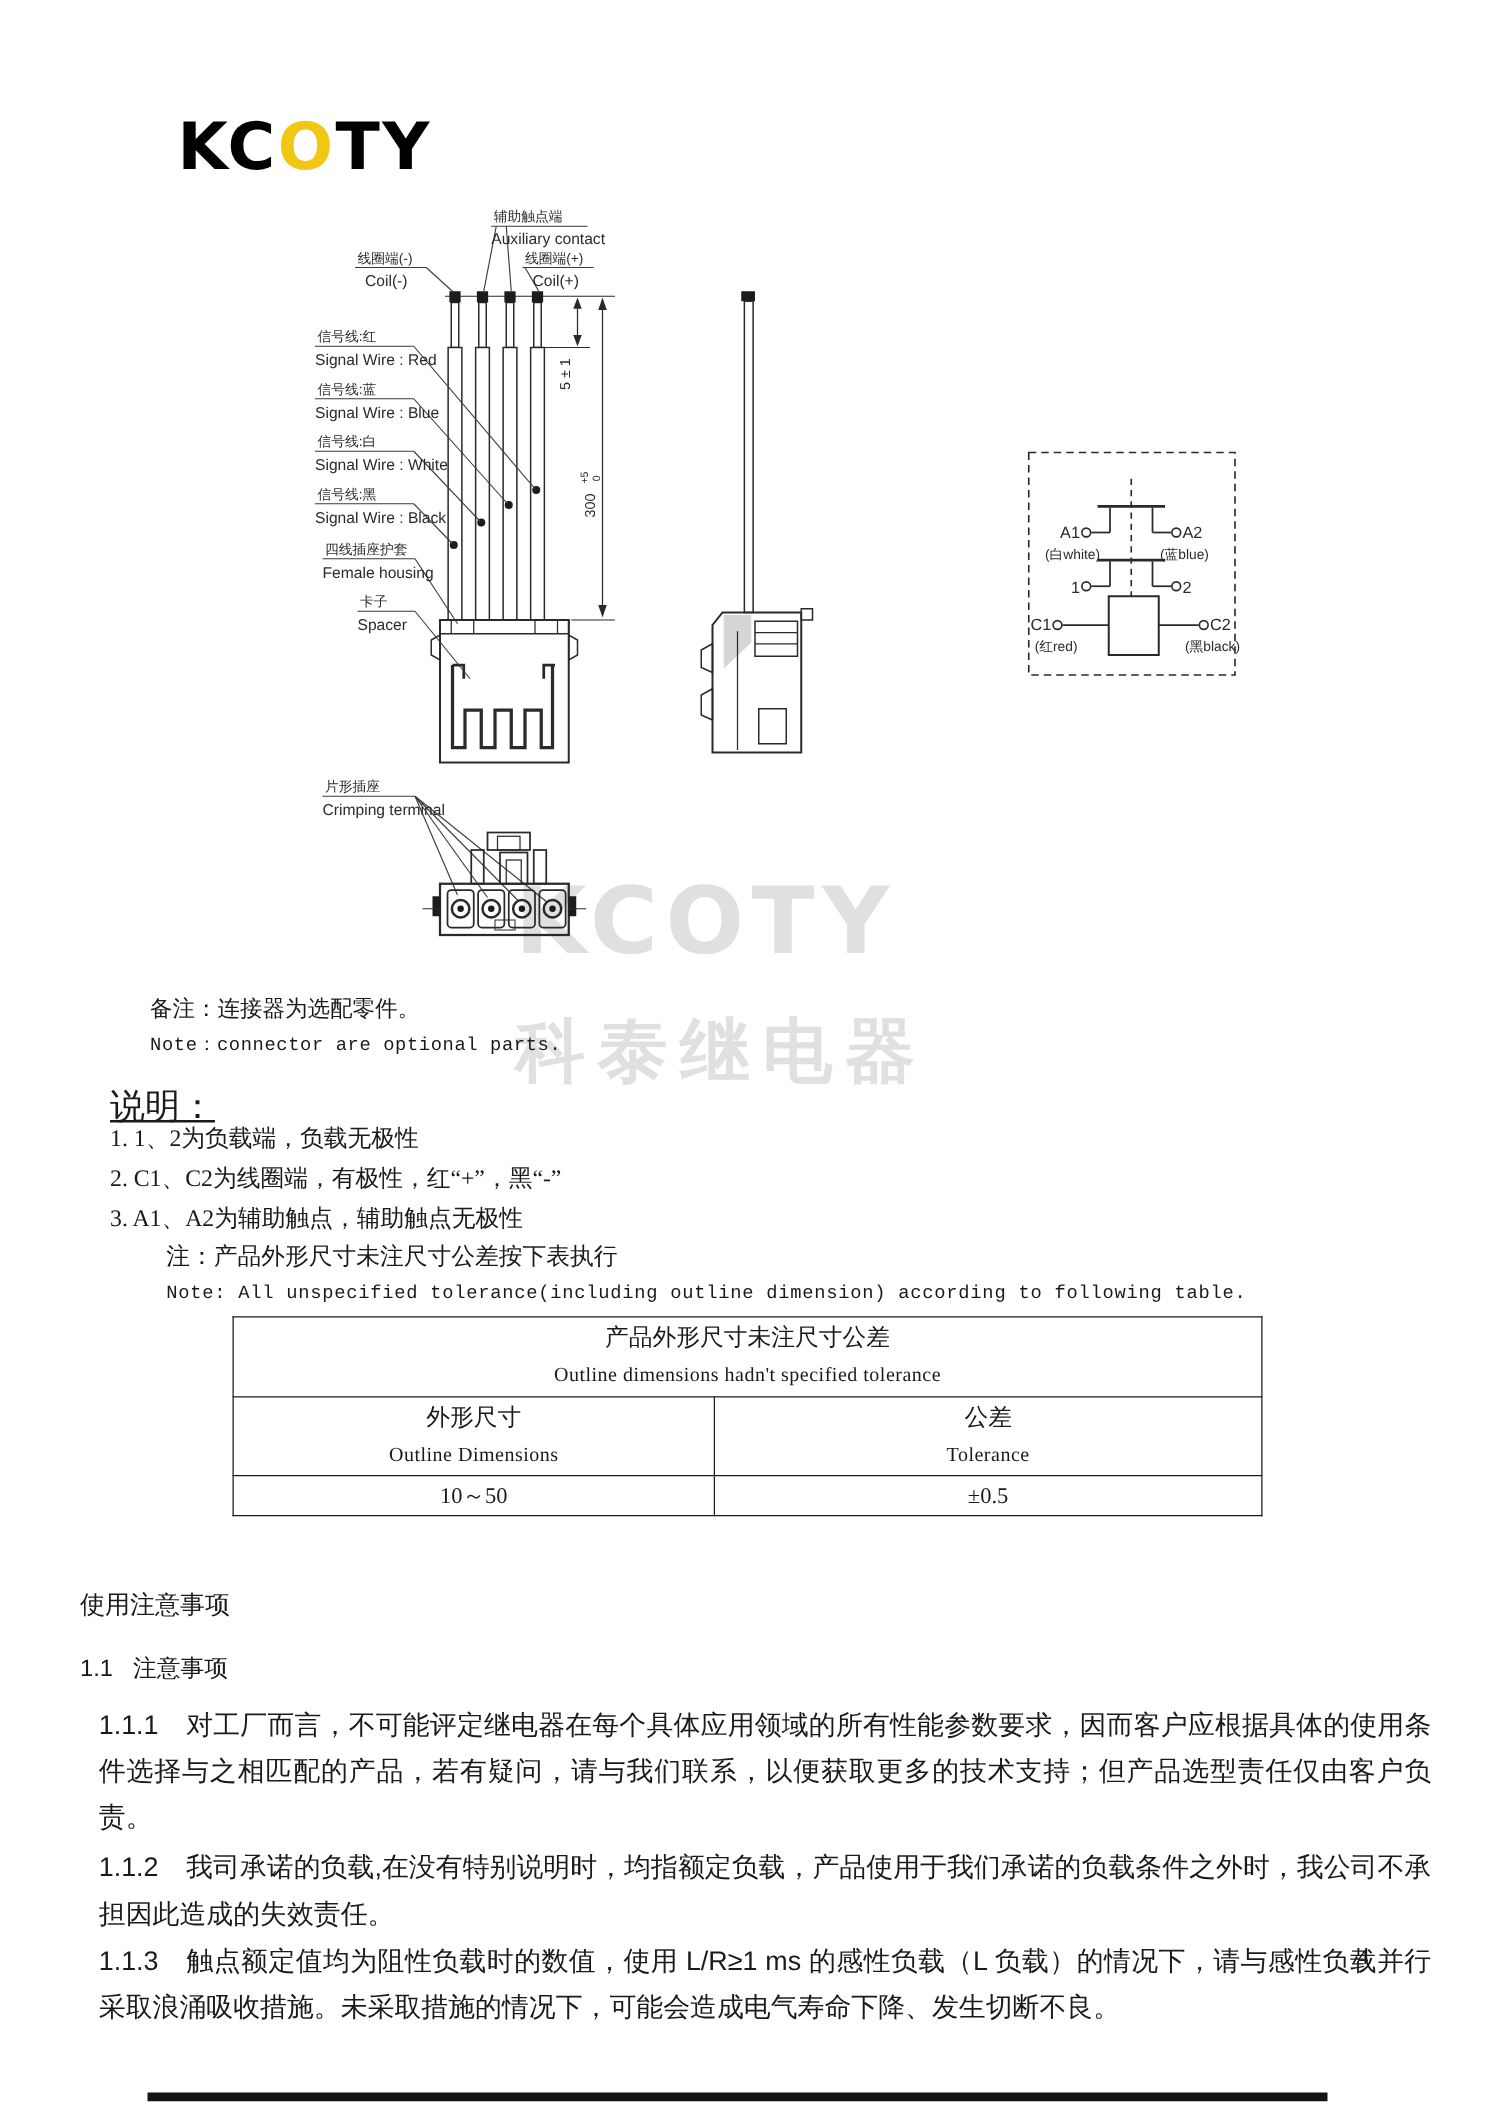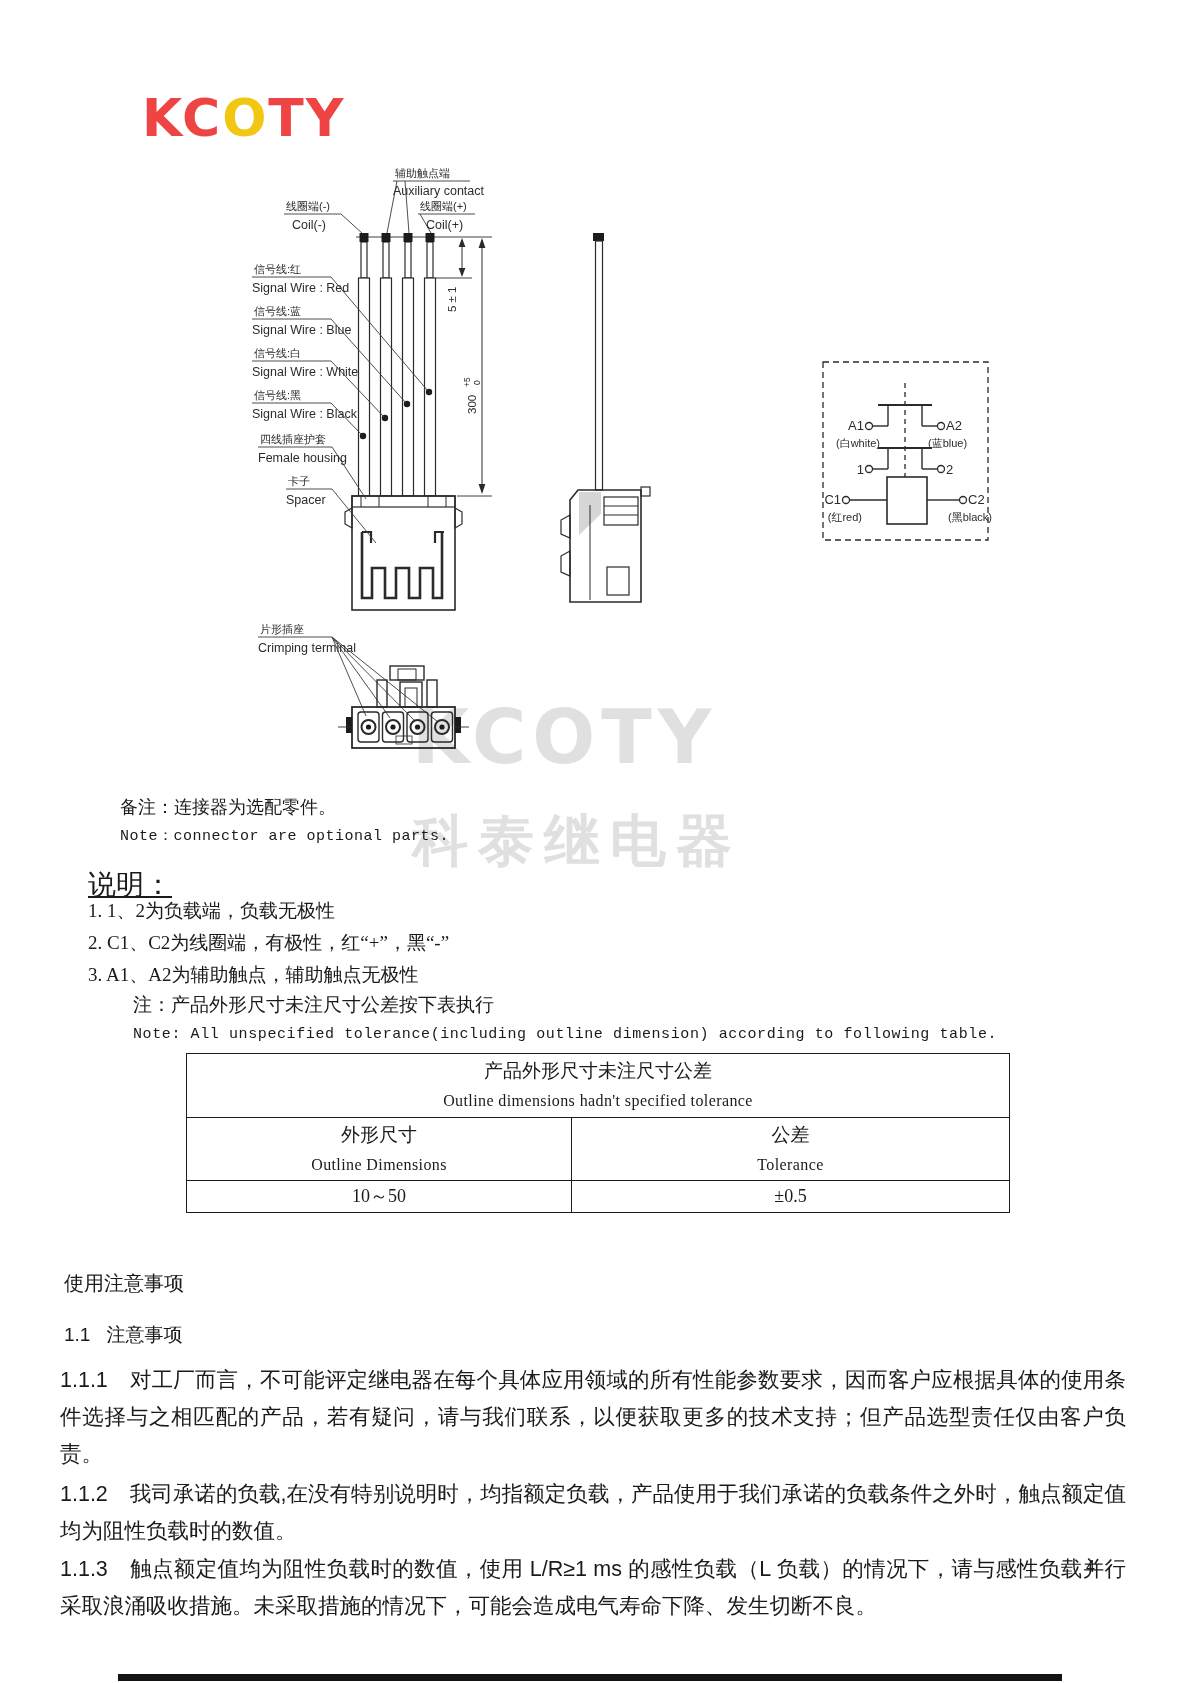--- a/index.html
+++ b/index.html
@@ -2,21 +2,21 @@
 <html><head>
 <meta charset="utf-8">
 <style>
   html,body{margin:0;padding:0;background:#ffffff;}
   #page{position:relative;width:1190px;height:1683px;background:#ffffff;overflow:hidden;
         font-family:"Liberation Sans",sans-serif;color:#1a1a1a;}
   .abs{position:absolute;}
   
   #logo{left:142px;top:92px;font-family:"DejaVu Sans",sans-serif;font-weight:800;
         font-size:52px;letter-spacing:2px;line-height:1;}
-  #logo .b{color:#ef4444;margin-top:12px;} #logo .y{color:#f2c713;}
+  #logo .b{color:#000000;margin-top:12px;} #logo .y{color:#f2c713;}
   
   .wm{color:#e0e0e0;font-family:"DejaVu Sans",sans-serif;font-weight:700;z-index:0;}
   #wm1{left:412px;top:694px;font-size:74px;letter-spacing:6px;}
   #wm2{left:412px;top:804px;font-size:56px;letter-spacing:10px;}
   
   .ser{font-family:"Liberation Serif","DejaVu Serif",serif;}
   .mono{font-family:Liberation Mono, monospace;}
   #remark-cn{left:120px;top:795px;font-size:18px;}
   #remark-en{left:120px;top:826px;font-size:15px;letter-spacing:.5px;}
   #desc-title{left:88px;top:866px;font-size:28px;text-decoration:underline;}
@@ -25,21 +25,21 @@
   #note-en{left:133px;top:1026px;font-size:15px;letter-spacing:.6px;}
   
   #tol-table{left:186px;top:1053px;width:824px;border-collapse:collapse;
              font-family:"Liberation Serif","DejaVu Serif",serif;}
   #tol-table td{border:1.6px solid #1c1c1c;text-align:center;vertical-align:middle;padding:0;}
   #tol-table .cn{font-size:19px;line-height:31px;}
   #tol-table .en{font-size:16px;line-height:30px;letter-spacing:.4px;}
   #tol-table .val{font-size:18px;line-height:31px;height:31px;}
   
   #usage-heading{left:64px;top:1270px;font-size:20px;font-weight:400;}
-  .para{left:60px;width:1066px;font-size:21.5px;line-height:37px;text-align:justify;}
+  .para{left:79px;width:1066px;font-size:21.5px;line-height:37px;text-align:justify;}
   .pnum{margin-right:22px;text-align:center;}
   #sec-1-1{left:64px;top:1322px;font-size:19px;}
   #sec-1-1 .pnum{margin-right:16px;}
   #page-num{left:1086px;top:1558px;font-size:16px;}
   #bottom-bar{left:118px;top:1674px;width:944px;height:7px;background:#141414;}
   
   svg text{fill:#2b2b2b;}
   .tcn{font-size:11px;font-family:"Liberation Sans",sans-serif;}
   .ten{font-size:12.5px;font-family:"Liberation Sans",sans-serif;}
   .tck{font-size:13px;font-family:"Liberation Sans",sans-serif;}
@@ -331,21 +331,21 @@
 
   <div class="abs" id="sec-1-1">
     <span class="pnum">1.1</span><span>注意事项</span>
   </div>
 
   <div class="abs para" style="top:1362px">
     <span class="pnum">1.1.1</span><span>对工厂而言，不可能评定继电器在每个具体应用领域的所有性能参数要求，因而客户应根据具体的使用条件选择与之相匹配的产品，若有疑问，请与我们联系，以便获取更多的技术支持；但产品选型责任仅由客户负责。</span>
   </div>
 
   <div class="abs para" style="top:1476px">
-    <span class="pnum">1.1.2</span><span>我司承诺的负载,在没有特别说明时，均指额定负载，产品使用于我们承诺的负载条件之外时，触点额定值均为阻性负载时的数值。</span>
+    <span class="pnum">1.1.2</span><span>我司承诺的负载,在没有特别说明时，均指额定负载，产品使用于我们承诺的负载条件之外时，我公司不承担因此造成的失效责任。</span>
   </div>
 
   <div class="abs para" style="top:1551px">
     <span class="pnum">1.1.3</span><span>触点额定值均为阻性负载时的数值，使用 L/R≥1 ms 的感性负载（L 负载）的情况下，请与感性负载并行采取浪涌吸收措施。未采取措施的情况下，可能会造成电气寿命下降、发生切断不良。</span>
   </div>
 
   <div class="abs" id="page-num">4</div>
   <div class="abs" id="bottom-bar"></div>
 
 </div>

